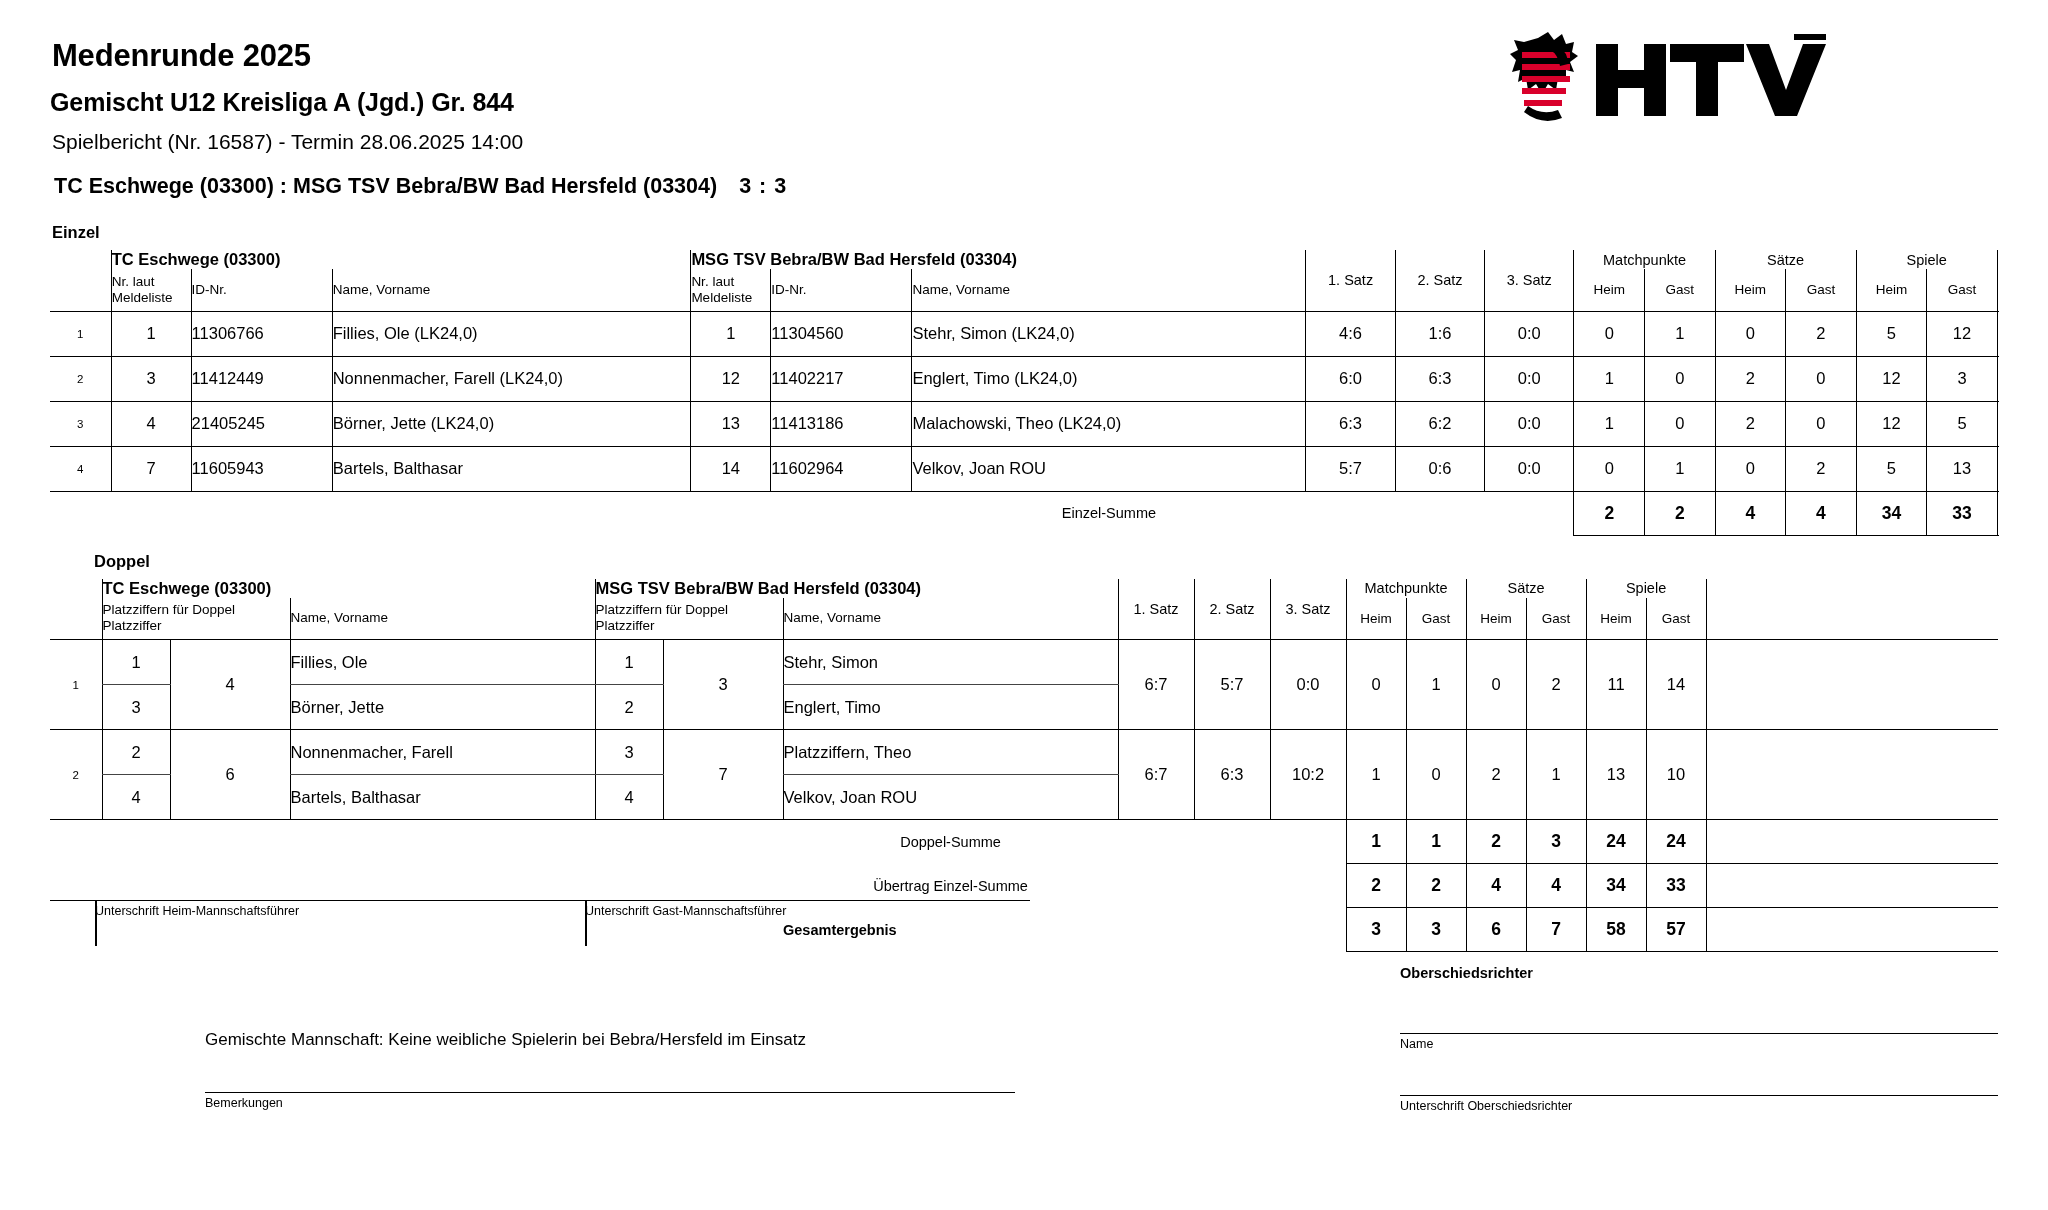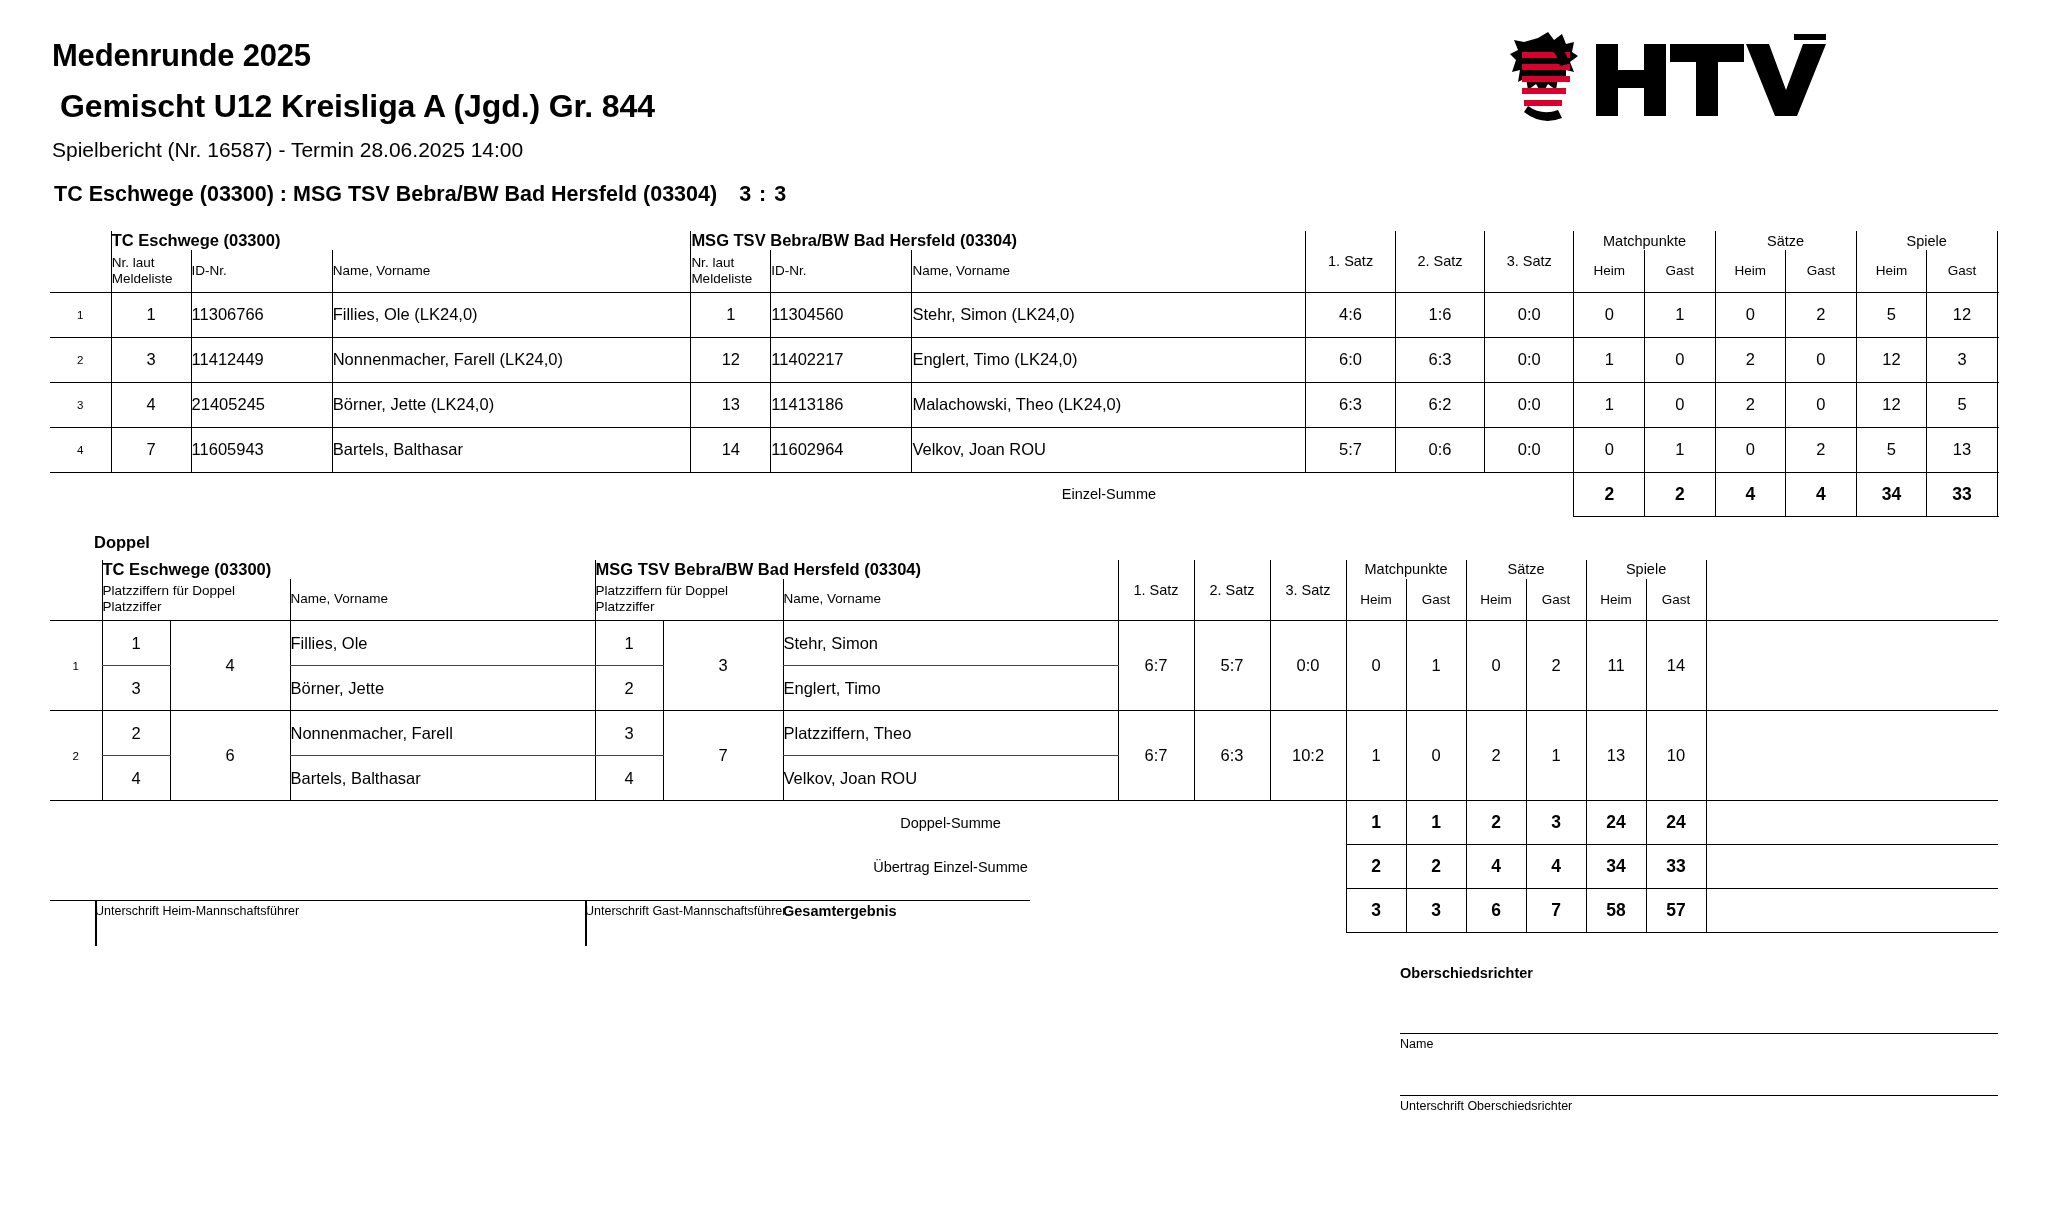--- a/index.html
+++ b/index.html
@@ -15,22 +15,22 @@
     padding: 38px 50px 0 50px;
   }
 
   
   .header { position: relative; }
   .title-main {
     font-size: 31px; font-weight: bold; letter-spacing: -0.2px;
     margin: 0 0 14px 2px;
   }
   .title-sub {
-    font-size: 32px; font-weight: bold; letter-spacing: -0.1px;
-    margin: 0 0 13px 10px;
+    font-size: 25px; font-weight: bold; letter-spacing: -0.1px;
+    margin: 0 0 13px 0;
   }
   .title-report {
     font-size: 21px; font-weight: normal; letter-spacing: 0px;
     margin: 0 0 20px 2px;
   }
   .match-line {
     font-size: 21.5px; font-weight: bold;
     margin: 0 0 24px 4px;
   }
   .match-line .score { margin-left: 22px; letter-spacing: 1px; }
@@ -128,20 +128,21 @@
         <g fill="#000000">
           <path d="M88 14 h22 v26 h26 V14 h22 v72 h-22 V58 h-26 v28 H88 Z"></path>
           <path d="M162 14 h74 v18 h-26 v54 h-22 V32 h-26 Z"></path>
           <path d="M238 14 h23 l17 46 l17 -46 h23 l-29 72 h-22 Z"></path>
           <rect x="286" y="4" width="32" height="6"></rect>
         </g>
       </svg>
     </div>
   </div>
 
+  <div class="section-label">Einzel</div>
 
   <div class="block">
   <table class="tbl" style="width:1948px;">
     <colgroup>
       <col style="width:52px">
           <col style="width:68px">
           <col style="width:120px">
           <col style="width:305px">
       <col style="width:68px">
           <col style="width:120px">
@@ -458,14 +459,19 @@
         <div style="position:absolute; left:45px; top:0; width:2px; height:46px; background:#000;"></div>
       </div>
     </div>
     <div class="sig-line" style="width:980px; margin-top:0;"></div>
     <div style="display:flex;">
       <div class="sig-cap" style="width:490px; padding-left:45px;">Unterschrift Heim-Mannschaftsführer</div>
       <div class="sig-cap" style="width:490px; padding-left:45px;">Unterschrift Gast-Mannschaftsführer</div>
     </div>
   </div>
 
+  <div style="position:absolute; left:205px; top:1030px; width:810px;">
+    <div class="footnote">Gemischte Mannschaft: Keine weibliche Spielerin bei Bebra/Hersfeld im Einsatz</div>
+    <div class="sig-line" style="width:810px; margin-top:42px;"></div>
+    <div class="smallcap" style="padding-top:3px;">Bemerkungen</div>
+  </div>
 
 </div>
 
 </body></html>

